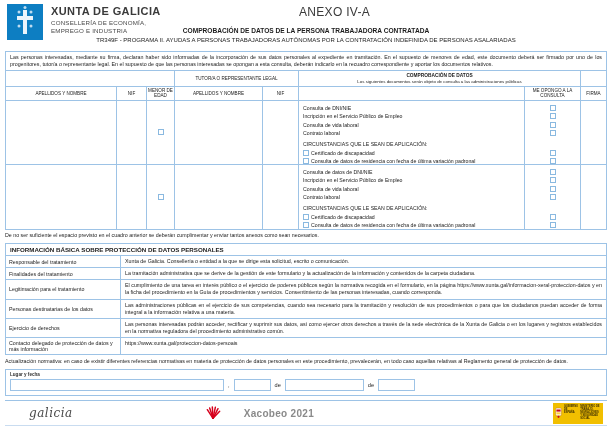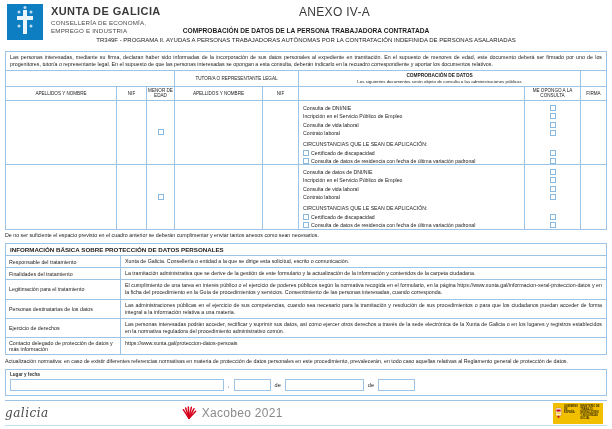--- a/index.html
+++ b/index.html
@@ -55,23 +55,23 @@
   
   .pd{margin-top:4px;padding:2px 4px 4px 4px;}
   .pd-label{font-size:4.6px;font-weight:bold;color:#333;margin-bottom:2px;}
   .pd-row{display:flex;align-items:center;gap:4px;font-size:5.6px;color:#222;}
   .fld{height:12px;border:1px solid #9dc3e6;box-sizing:border-box;background:#fff;}
   .f1{width:214px;} .f2{width:37px;} .f3{width:79px;} .f4{width:37px;}
 
   
   .frule{margin-top:4px;border-top:1px solid #9dc3e6;}
   .foot{display:flex;align-items:center;height:24px;}
-  .galicia{font-family:"DejaVu Serif",serif;font-style:italic;font-size:12px;color:#4a4a4a;letter-spacing:.5px;}
+  .galicia{margin-left:24px;font-family:"DejaVu Serif",serif;font-style:italic;font-size:12px;color:#4a4a4a;letter-spacing:.5px;}
   .xaco{margin-left:132px;display:flex;align-items:center;gap:5px;}
-  .xaco-text{font-size:12px;color:#8a8a8a;font-weight:normal;letter-spacing:.3px;}
+  .xaco-text{font-size:10px;color:#8a8a8a;font-weight:bold;letter-spacing:.3px;margin-left:18px;}
   .spain{margin-left:auto;margin-right:4px;background:#f1bf00;height:21px;width:50px;display:flex;align-items:center;gap:2px;padding:1px 2px;box-sizing:border-box;}
   .crest{width:7px;height:12px;flex:0 0 auto;}
   .sp-texts{display:flex;gap:2px;}
   .sp-t{font-size:2.6px;line-height:1.1;color:#3a2c00;font-weight:bold;}
   .brule{border-top:1px solid #c9dcf0;}
 </style>
 </head>
 <body>
 
 <div class="page">

